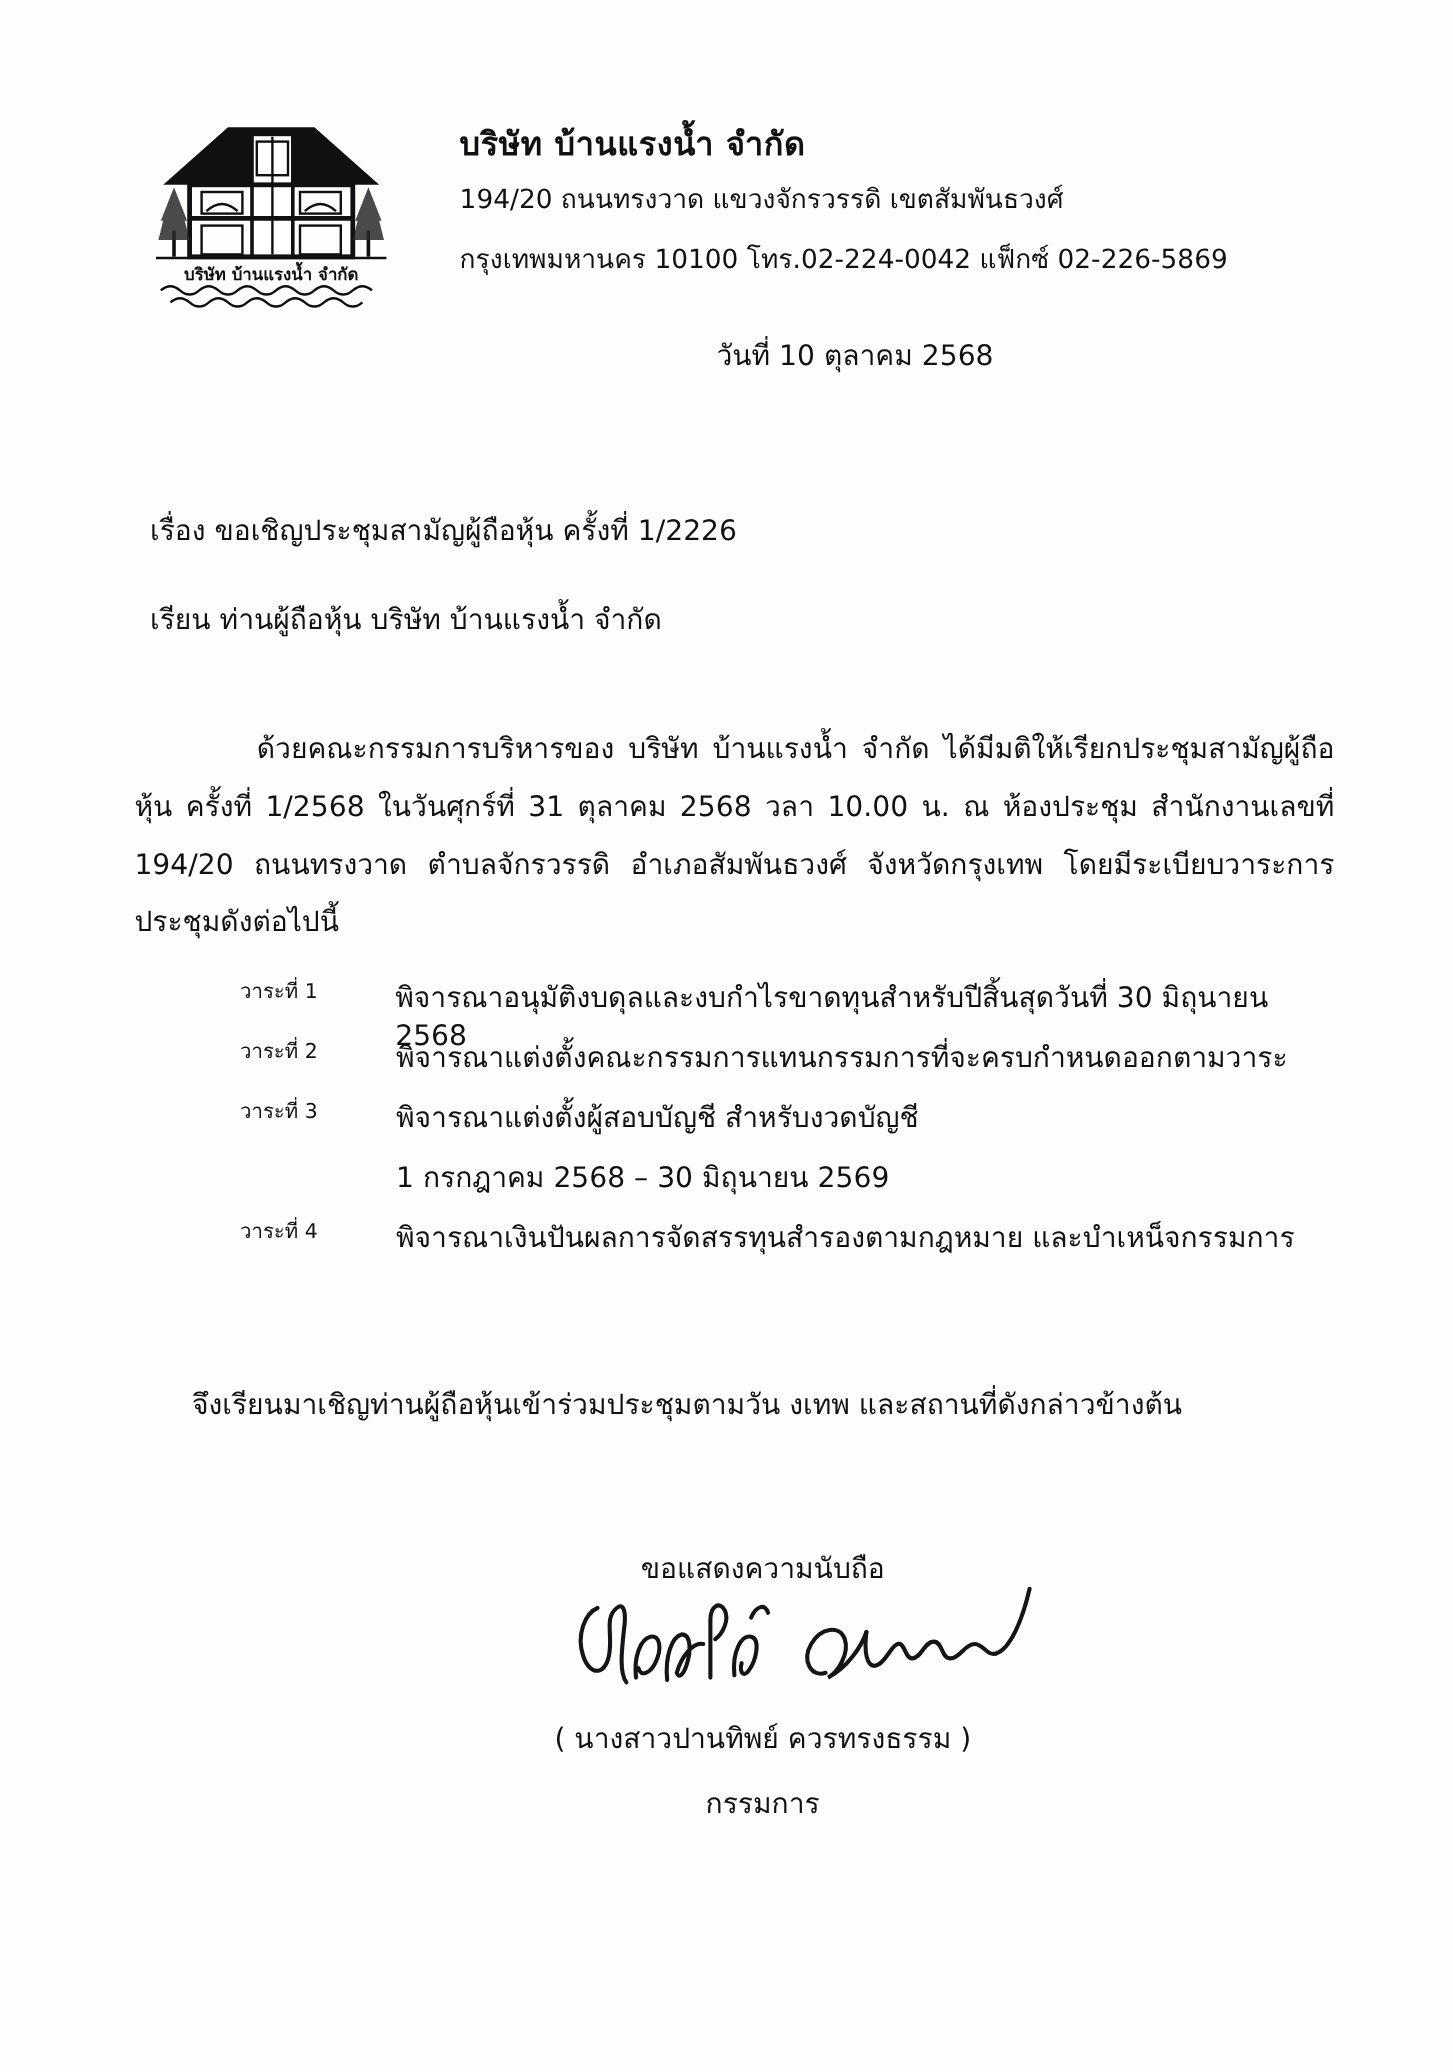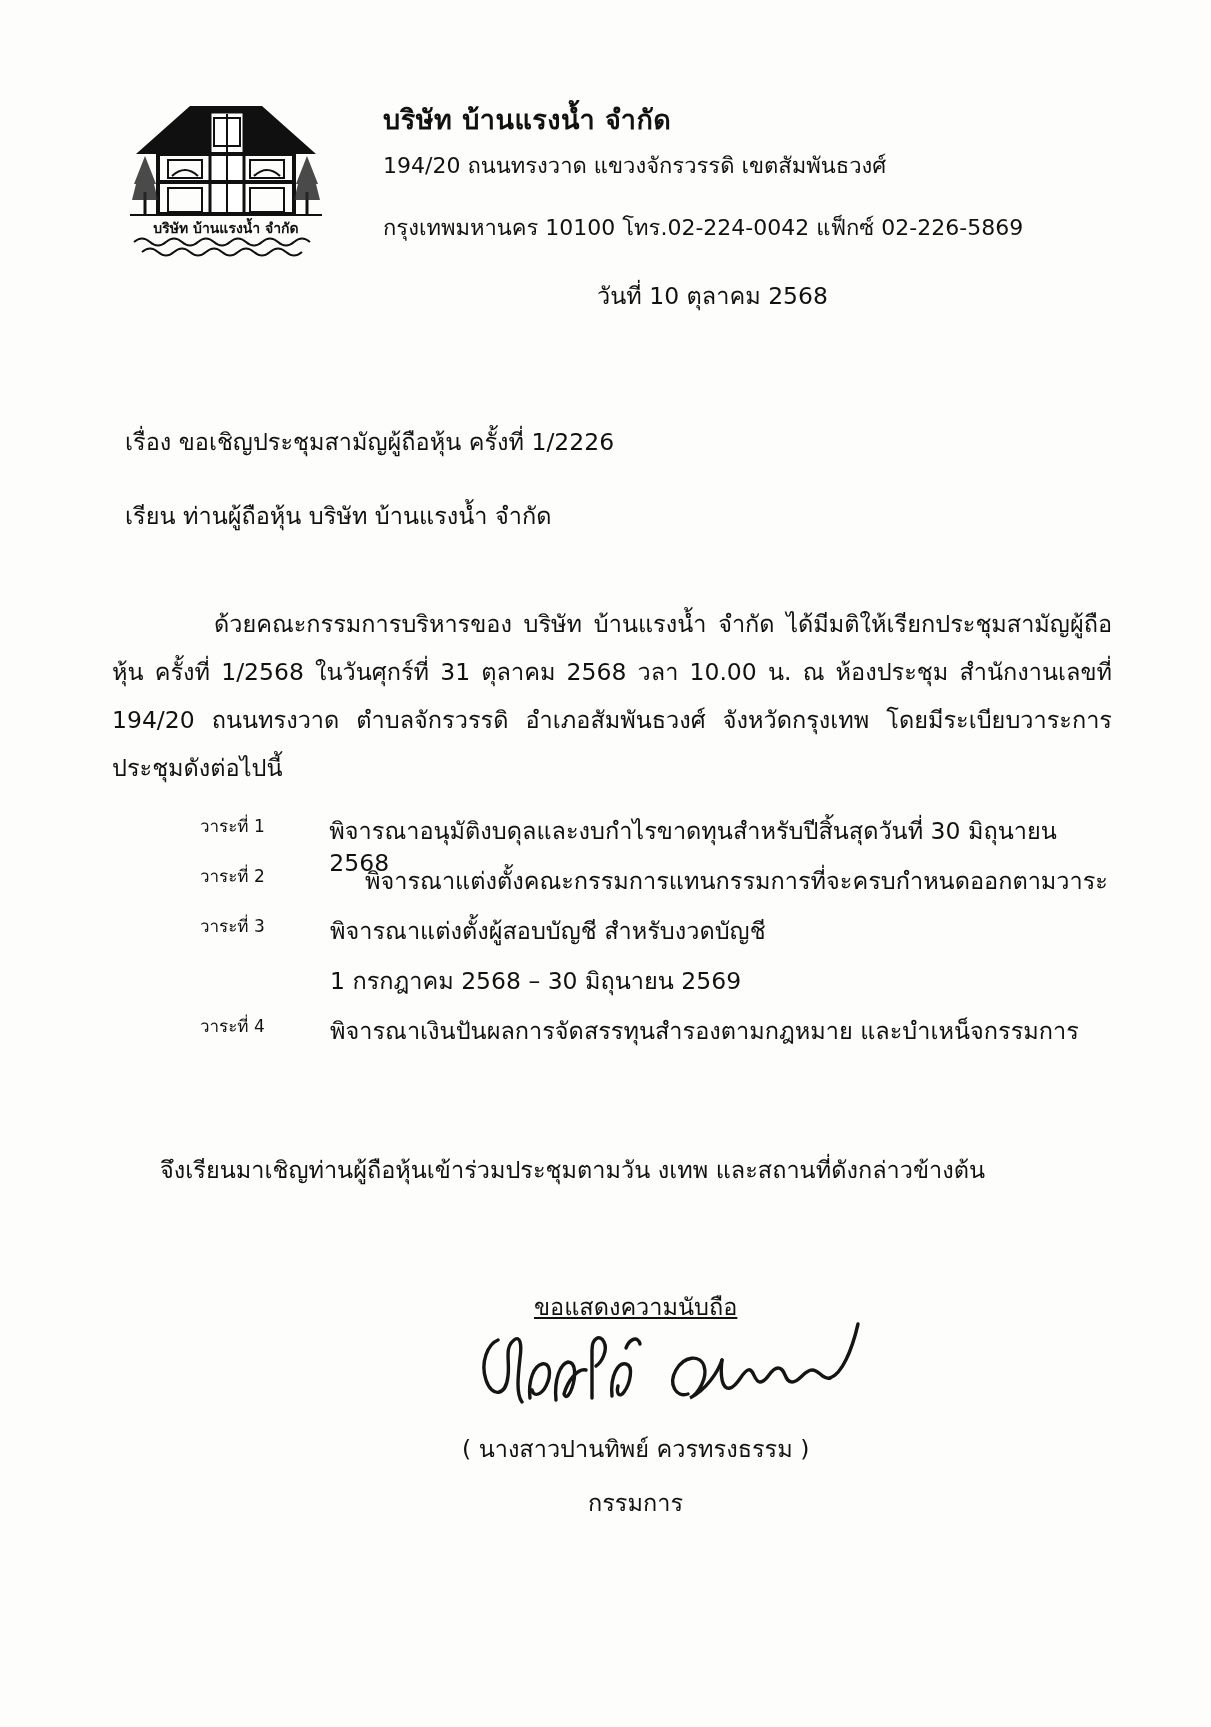--- a/index.html
+++ b/index.html
@@ -59,37 +59,37 @@
 
       <text x="98" y="141" text-anchor="middle" font-size="14" font-weight="bold" fill="#101010">บริษัท  บ้านแรงน้ำ  จำกัด</text>
 
       <path d="M6,150 q8,-7 16,0 t16,0 t16,0 t16,0 t16,0 t16,0 t16,0 t16,0 t16,0 t16,0 t16,0" fill="none" stroke="#101010" stroke-width="2"></path>
       <path d="M14,160 q8,-7 16,0 t16,0 t16,0 t16,0 t16,0 t16,0 t16,0 t16,0 t16,0 t16,0" fill="none" stroke="#101010" stroke-width="2"></path>
     </svg>
   </div>
 
   <div class="abs company-title" style="left:383px;top:98px;">บริษัท บ้านแรงน้ำ จำกัด</div>
   <div class="abs addr" style="left:383px;top:148px;">194/20 ถนนทรงวาด แขวงจักรวรรดิ เขตสัมพันธวงศ์</div>
-  <div class="abs addr" style="left:383px;top:210px;">กรุงเทพมหานคร 10100 โทร.02-224-0042  แฟ็กซ์ 02-226-5869</div>
+  <div class="abs addr" style="left:383px;top:198px;">กรุงเทพมหานคร 10100 โทร.02-224-0042  แฟ็กซ์ 02-226-5869</div>
 
   <div class="abs body-text" style="left:597px;top:272px;">วันที่  10  ตุลาคม  2568</div>
 
   <div class="abs body-text" style="left:125px;top:418px;">เรื่อง  ขอเชิญประชุมสามัญผู้ถือหุ้น ครั้งที่ 1/2226</div>
   <div class="abs body-text" style="left:125px;top:492px;">เรียน  ท่านผู้ถือหุ้น บริษัท บ้านแรงน้ำ จำกัด</div>
 
   <div class="abs body-text" style="left:112px;top:600px;width:1000px;text-indent:102px;text-align:justify;">ด้วยคณะกรรมการบริหารของ บริษัท บ้านแรงน้ำ จำกัด ได้มีมติให้เรียกประชุมสามัญผู้ถือหุ้น ครั้งที่ 1/2568 ในวันศุกร์ที่ 31 ตุลาคม 2568 วลา 10.00 น. ณ ห้องประชุม สำนักงานเลขที่ 194/20 ถนนทรงวาด ตำบลจักรวรรดิ  อำเภอสัมพันธวงศ์ จังหวัดกรุงเทพ โดยมีระเบียบวาระการประชุมดังต่อไปนี้</div>
 
   <div class="abs" style="left:200px;top:812px;width:920px;">
 
     <div style="display:flex;height:50px;">
       <div class="agenda-label" style="width:130px;">วาระที่ 1</div>
       <div class="agenda-text">พิจารณาอนุมัติงบดุลและงบกำไรขาดทุนสำหรับปีสิ้นสุดวันที่ 30 มิถุนายน 2568</div>
     </div>
 
-    <div style="display:flex;height:50px;gap:35px;">
+    <div style="display:flex;height:50px;">
       <div class="agenda-label" style="width:130px;">วาระที่ 2</div>
       <div class="agenda-text">พิจารณาแต่งตั้งคณะกรรมการแทนกรรมการที่จะครบกำหนดออกตามวาระ</div>
     </div>
 
     <div style="display:flex;height:50px;">
       <div class="agenda-label" style="width:130px;">วาระที่ 3</div>
       <div class="agenda-text">พิจารณาแต่งตั้งผู้สอบบัญชี สำหรับงวดบัญชี</div>
     </div>
 
     <div style="display:flex;height:50px;">
@@ -100,21 +100,21 @@
     <div style="display:flex;height:50px;">
       <div class="agenda-label" style="width:130px;">วาระที่ 4</div>
       <div class="agenda-text">พิจารณาเงินปันผลการจัดสรรทุนสำรองตามกฎหมาย และบำเหน็จกรรมการ</div>
     </div>
 
 
   </div>
 
   <div class="abs body-text" style="left:160px;top:1146px;">จึงเรียนมาเชิญท่านผู้ถือหุ้นเข้าร่วมประชุมตามวัน งเทพ และสถานที่ดังกล่าวข้างต้น</div>
 
-  <div class="abs sig-text" style="left:534px;top:1288px;text-decoration:underline;">ขอแสดงความนับถือ</div>
+  <div class="abs sig-text" style="left:534px;top:1288px;">ขอแสดงความนับถือ</div>
 
   <div class="abs" style="left:470px;top:1310px;">
     <svg width="400" height="115" viewBox="0 0 400 115">
       <g fill="none" stroke="#151515" stroke-width="3.4" stroke-linecap="round">
 
         <path d="M28,30 C18,34 10,52 16,70 C22,88 36,86 38,66 C40,50 34,38 44,30 C50,25 52,34 50,48 C48,66 46,84 52,92"></path>
         <path d="M60,88 C58,70 64,56 72,54 C80,52 82,64 76,76 C72,84 64,88 62,80"></path>
         <path d="M86,90 C84,70 90,54 98,52 C106,52 106,66 102,78 C100,84 96,90 94,84 C98,70 108,58 116,60"></path>
         <path d="M122,88 L122,40 C122,28 130,24 134,32 C138,40 132,52 126,56"></path>
         <path d="M142,86 C140,66 148,52 156,54 C164,56 160,74 154,82 C150,88 146,84 148,76"></path>

